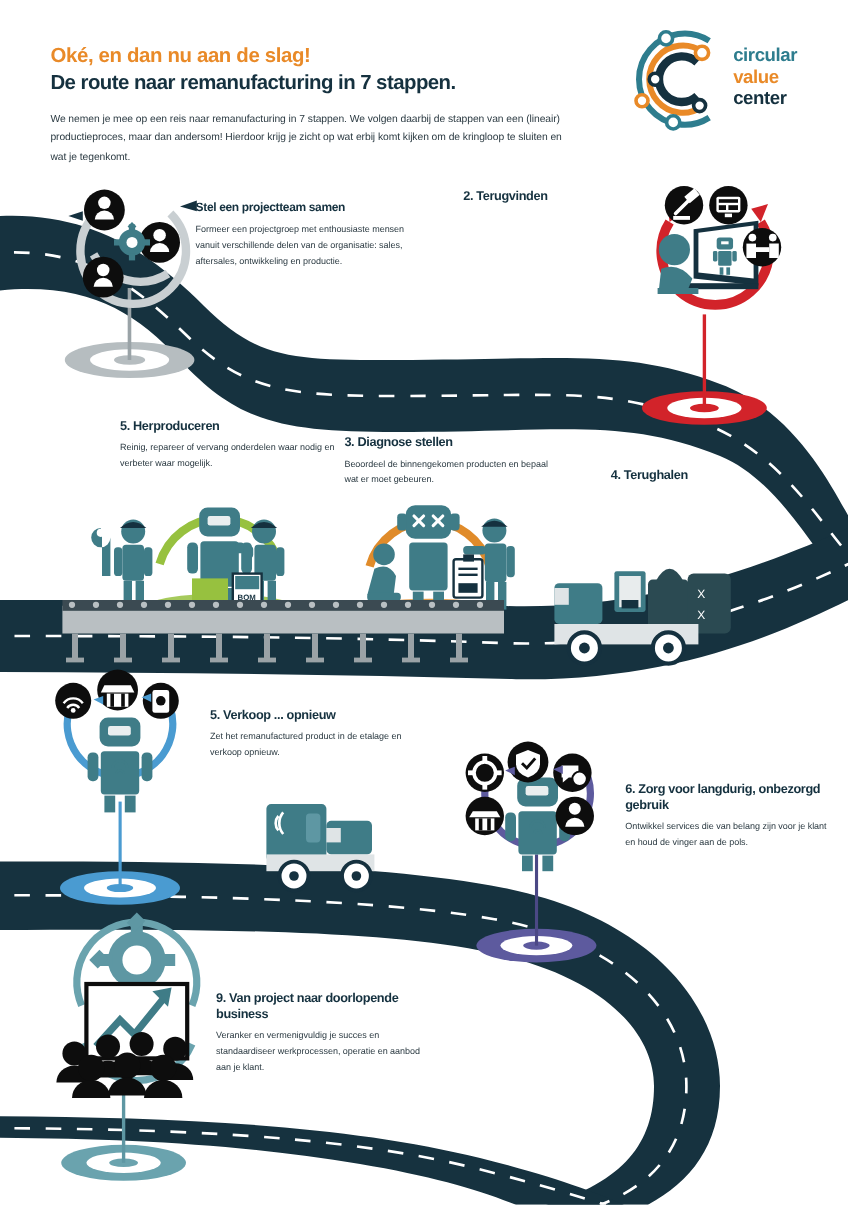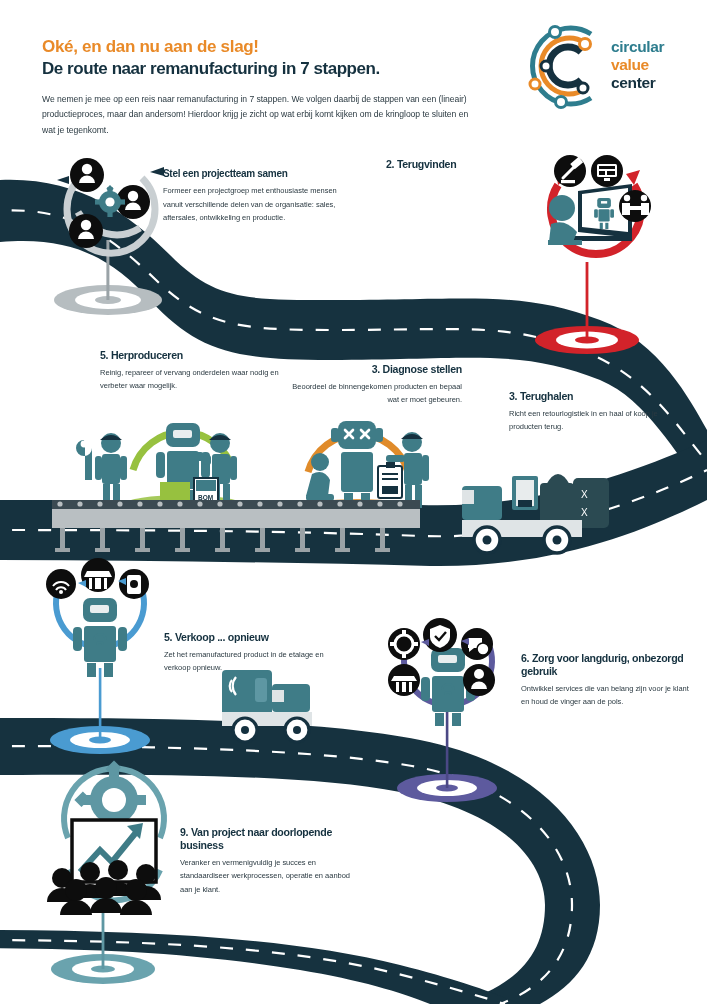--- a/index.html
+++ b/index.html
@@ -47,23 +47,23 @@
     letter-spacing: -0.3px; line-height: 1.22; margin-bottom: 4px;
   }
   .step p {
     font-size: 7.5px; line-height: 1.78; color: #2b3a42;
     letter-spacing: -0.02px;
   }
   .s-intro  { left: 163px; top: 168px;  width: 185px; }
   .s-intro h3 { font-size: 10px; }
   .s1 { left: 386px; top: 158px;  width: 160px; }
   .s2 { left: 509px; top: 390px;  width: 165px; }
-  .s3 { left: 287px; top: 363px;  width: 175px; text-align: right; }
+  .s3 { left: 287px; top: 363px;  width: 175px; }
   .s4 { left: 100px; top: 349px;  width: 180px; }
-  .s5 { left: 164px; top: 590px;  width: 170px; margin-top: 41px; }
+  .s5 { left: 175px; top: 590px;  width: 170px; }
   .s6 { left: 521px; top: 652px;  width: 170px; }
   .s7 { left: 180px; top: 826px;  width: 170px; }
 </style>
 </head>
 <body>
 
 <svg id="road-layer" width="707" height="1004" viewBox="0 0 707 1004">
   <defs>
     <clipPath id="clipAll">
         <rect x="0" y="0" width="707" height="1004"></rect>
@@ -560,22 +560,21 @@
   <div class="step s-intro">
     <h3>Stel een projectteam samen</h3>
     <p>Formeer een projectgroep met enthousiaste mensen vanuit verschillende delen van de organisatie: sales, aftersales, ontwikkeling en productie.</p>
   </div>
 
   <div class="step s1">
     <h3>2. Terugvinden</h3>
   </div>
 
   <div class="step s2">
-    <h3>3. Terughalen</h3>
-    <p>Richt een retourlogistiek in en haal of koop je producten terug.</p>
+    <h3>4. Terughalen</h3>
   </div>
 
   <div class="step s3">
     <h3>3.  Diagnose stellen</h3>
     <p>Beoordeel de binnengekomen producten en bepaal wat er moet gebeuren.</p>
   </div>
 
   <div class="step s4">
     <h3>5. Herproduceren</h3>
     <p>Reinig, repareer of vervang onderdelen waar nodig en verbeter waar mogelijk.</p>

